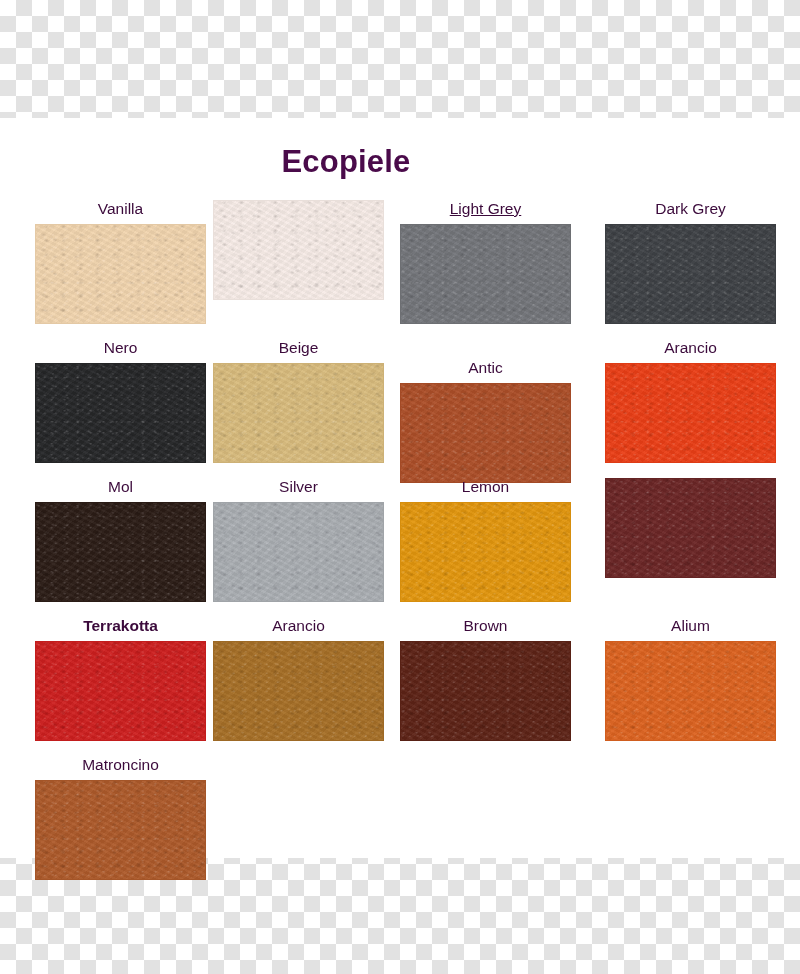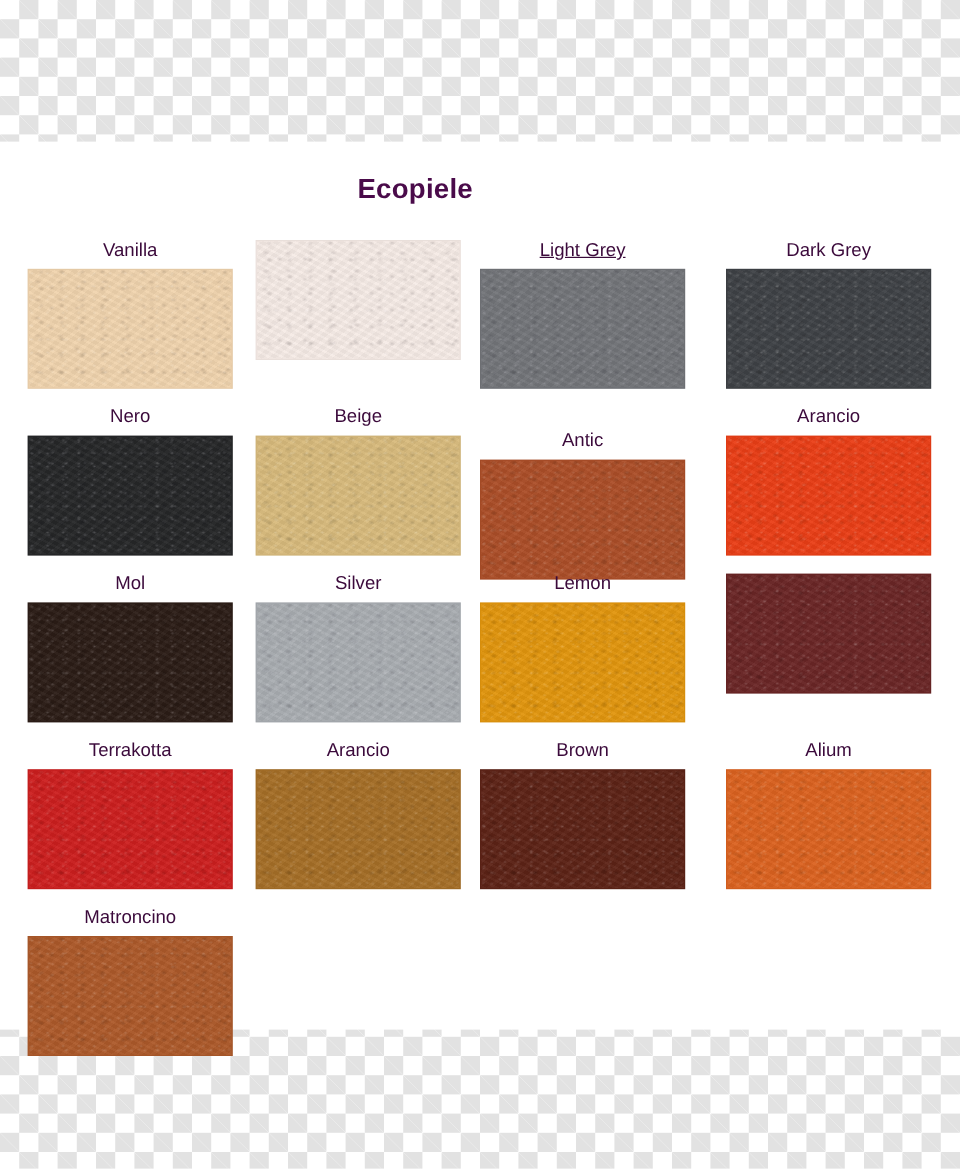--- a/index.html
+++ b/index.html
@@ -32,21 +32,21 @@
     height: 740px;
     background: #ffffff;
   }
 
   #title {
     position: absolute;
     left: 0;
     top: 144px;
     width: 692px;
     text-align: center;
-    font-size: 23px;
+    font-size: 31px;
     font-weight: bold;
     color: #4a0b4a;
     letter-spacing: 0.2px;
   }
 
   #grid {
     position: absolute;
     left: 23px;
     top: 200px;
     width: 754px;
@@ -56,21 +56,21 @@
     position: relative;
     height: 139px;
   }
 
   .cell {
     position: absolute;
     top: 0;
     width: 171px;
   }
 
-  .cell.c0 { left: 0px;   }
+  .cell.c0 { left: 12px;   }
   .cell.c1 { left: 190px; }
   .cell.c2 { left: 377px; }
   .cell.c3 { left: 582px; }
 
   .swatch-label {
     text-align: center;
     font-size: 15.5px;
     color: #3b0a3b;
     line-height: 18px;
     height: 24px;
@@ -174,21 +174,21 @@
         <div class="swatch-label" style="color: rgb(59, 10, 59);">Lemon</div>
         <div class="swatch" style="background-color: rgb(226, 150, 14);"></div>
       </div>
       <div class="cell c3">
         <div class="swatch" style="background-color: rgb(107, 38, 38);"></div>
       </div>
     </div>
 
     <div class="row">
       <div class="cell c0">
-        <div class="swatch-label" style="color: rgb(59, 10, 59);">Terrakotta</div>
+        <div class="swatch-label" style="color: rgb(59, 10, 59); font-weight: bold;">Terrakotta</div>
         <div class="swatch" style="background-color: rgb(205, 31, 31);"></div>
       </div>
       <div class="cell c1">
         <div class="swatch-label" style="color: rgb(59, 10, 59);">Arancio</div>
         <div class="swatch" style="background-color: rgb(166, 111, 39);"></div>
       </div>
       <div class="cell c2">
         <div class="swatch-label" style="color: rgb(59, 10, 59);">Brown</div>
         <div class="swatch" style="background-color: rgb(93, 35, 23);"></div>
       </div>

